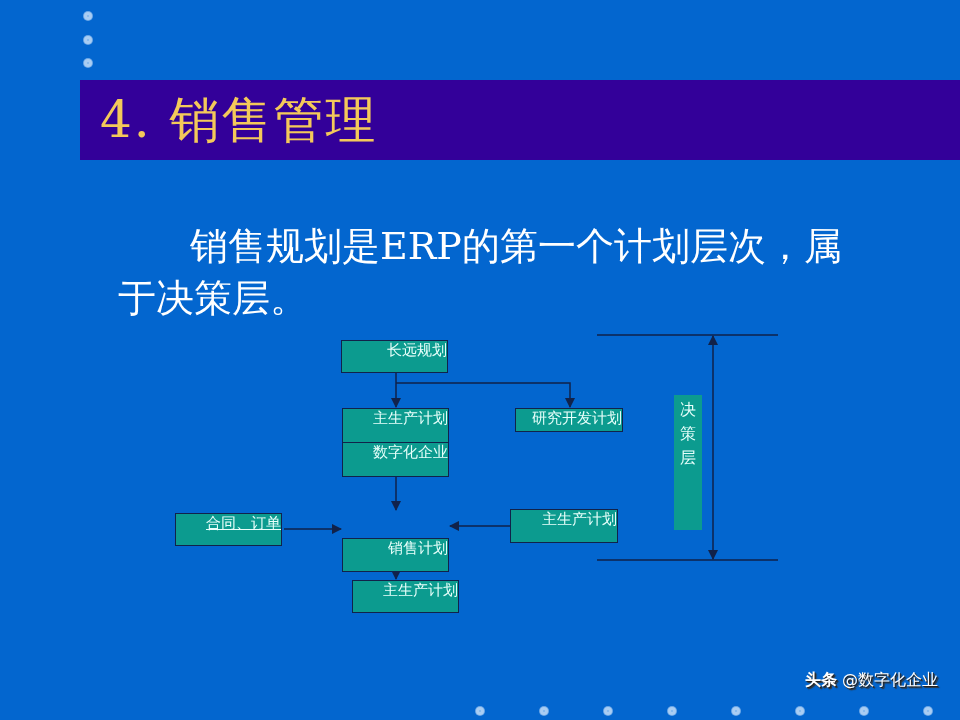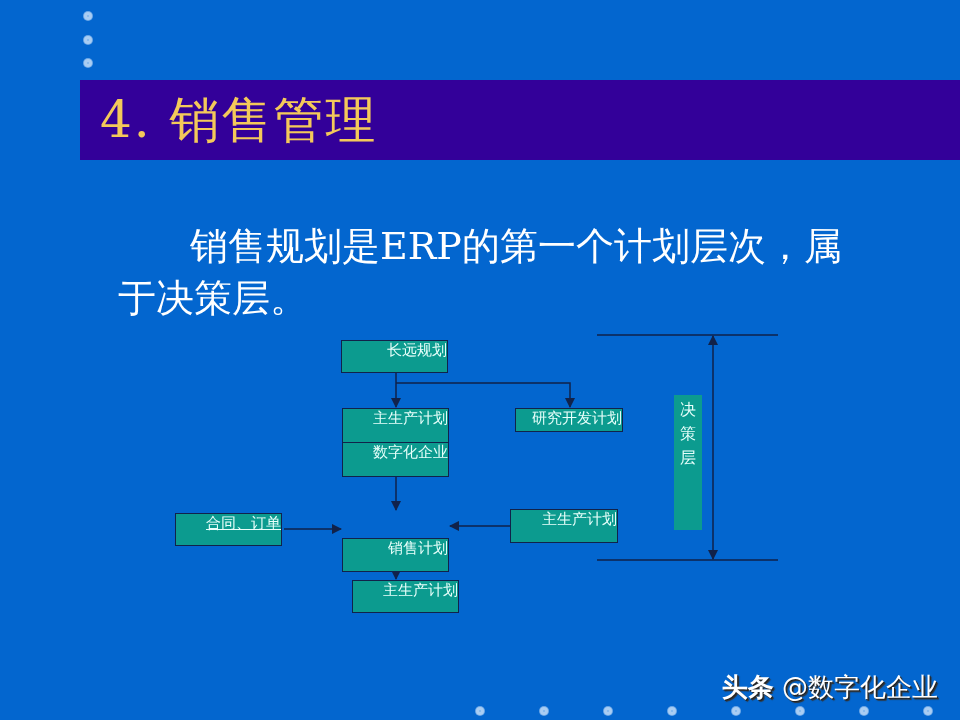--- a/index.html
+++ b/index.html
@@ -5,21 +5,21 @@
   html,body{margin:0;padding:0;}
   body{width:960px;height:720px;position:relative;overflow:hidden;background:#0366cf;font-family:"DejaVu Sans","Liberation Sans",sans-serif;}
   .dot{position:absolute;width:8px;height:8px;border-radius:50%;background:#a9cdf3;box-shadow:0 0 0 1px #6ea9e8;}
   .dot::after{content:"";position:absolute;left:3px;top:3px;width:2px;height:2px;border-radius:50%;background:#7fb4ec;}
   .title-bar{position:absolute;left:80px;top:80px;width:880px;height:80px;background:#330099;}
   .title-text{position:absolute;left:0;top:0;width:100%;height:80px;line-height:80px;text-align:left;color:#f4c95a;font-family:"DejaVu Serif","Liberation Serif",serif;font-size:50px;letter-spacing:2px;padding-left:20px;box-sizing:border-box;}
   .body-text{position:absolute;left:118px;top:220px;width:740px;color:#ffffff;font-family:"DejaVu Serif","Liberation Serif",serif;font-size:38px;line-height:52px;text-indent:72px;}
   .box{position:absolute;background:#0c9b8f;border:1.5px solid #11224a;color:#e8fffb;font-size:15px;text-align:right;box-sizing:border-box;line-height:1.25;}
   svg.lines{position:absolute;left:0;top:0;}
   .vbox{position:absolute;left:674px;top:395px;width:28px;height:135px;background:#0c9b8f;color:#e8fffb;font-size:16px;text-align:center;line-height:24px;padding-top:3px;box-sizing:border-box;}
-  .watermark{position:absolute;right:22px;top:670px;color:#ffffff;font-size:26px;text-shadow:1px 1px 0 #222,2px 2px 1px #333;}
+  .watermark{position:absolute;right:22px;top:670px;color:#ffffff;font-size:16px;text-shadow:1px 1px 0 #222,2px 2px 1px #333;}
   .wm-brand{font-weight:bold;}
 </style>
 </head>
 <body>
 
 <div class="dot" style="left:84px;top:12px;"></div>
 <div class="dot" style="left:84px;top:36px;"></div>
 <div class="dot" style="left:84px;top:59px;"></div>
 
 <div class="title-bar">

